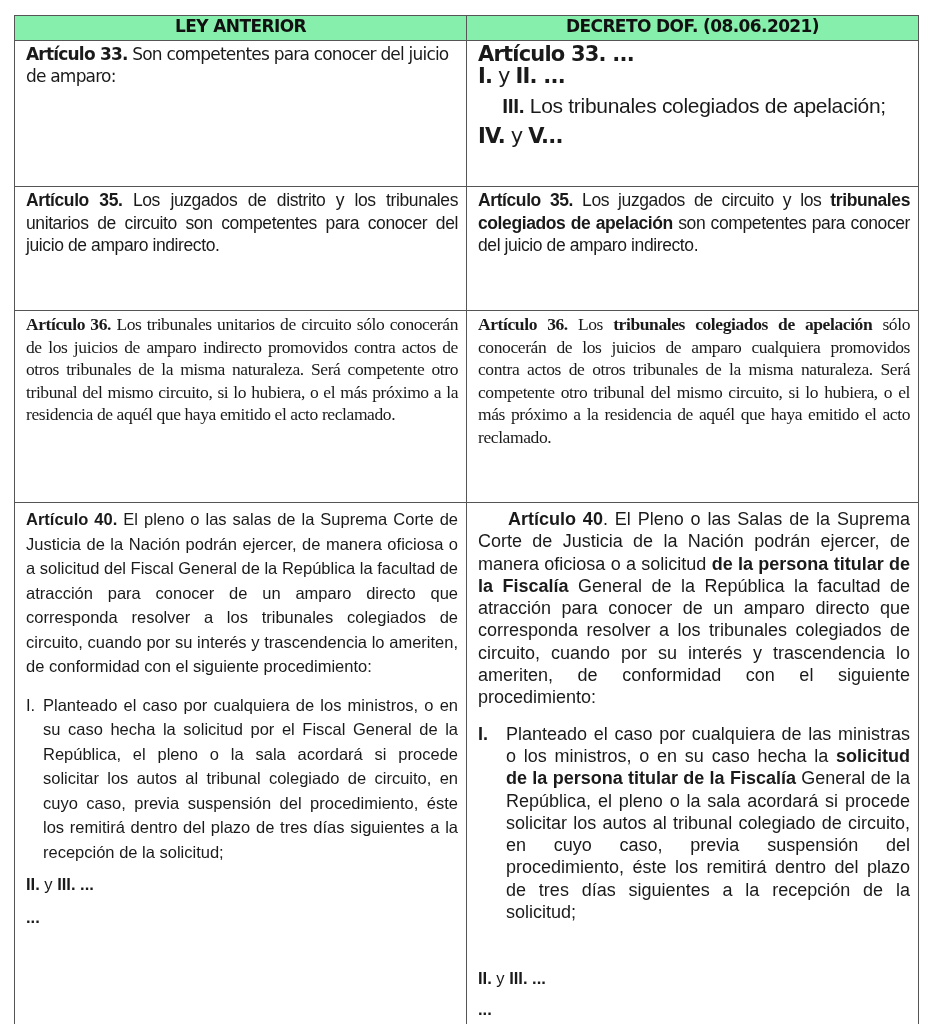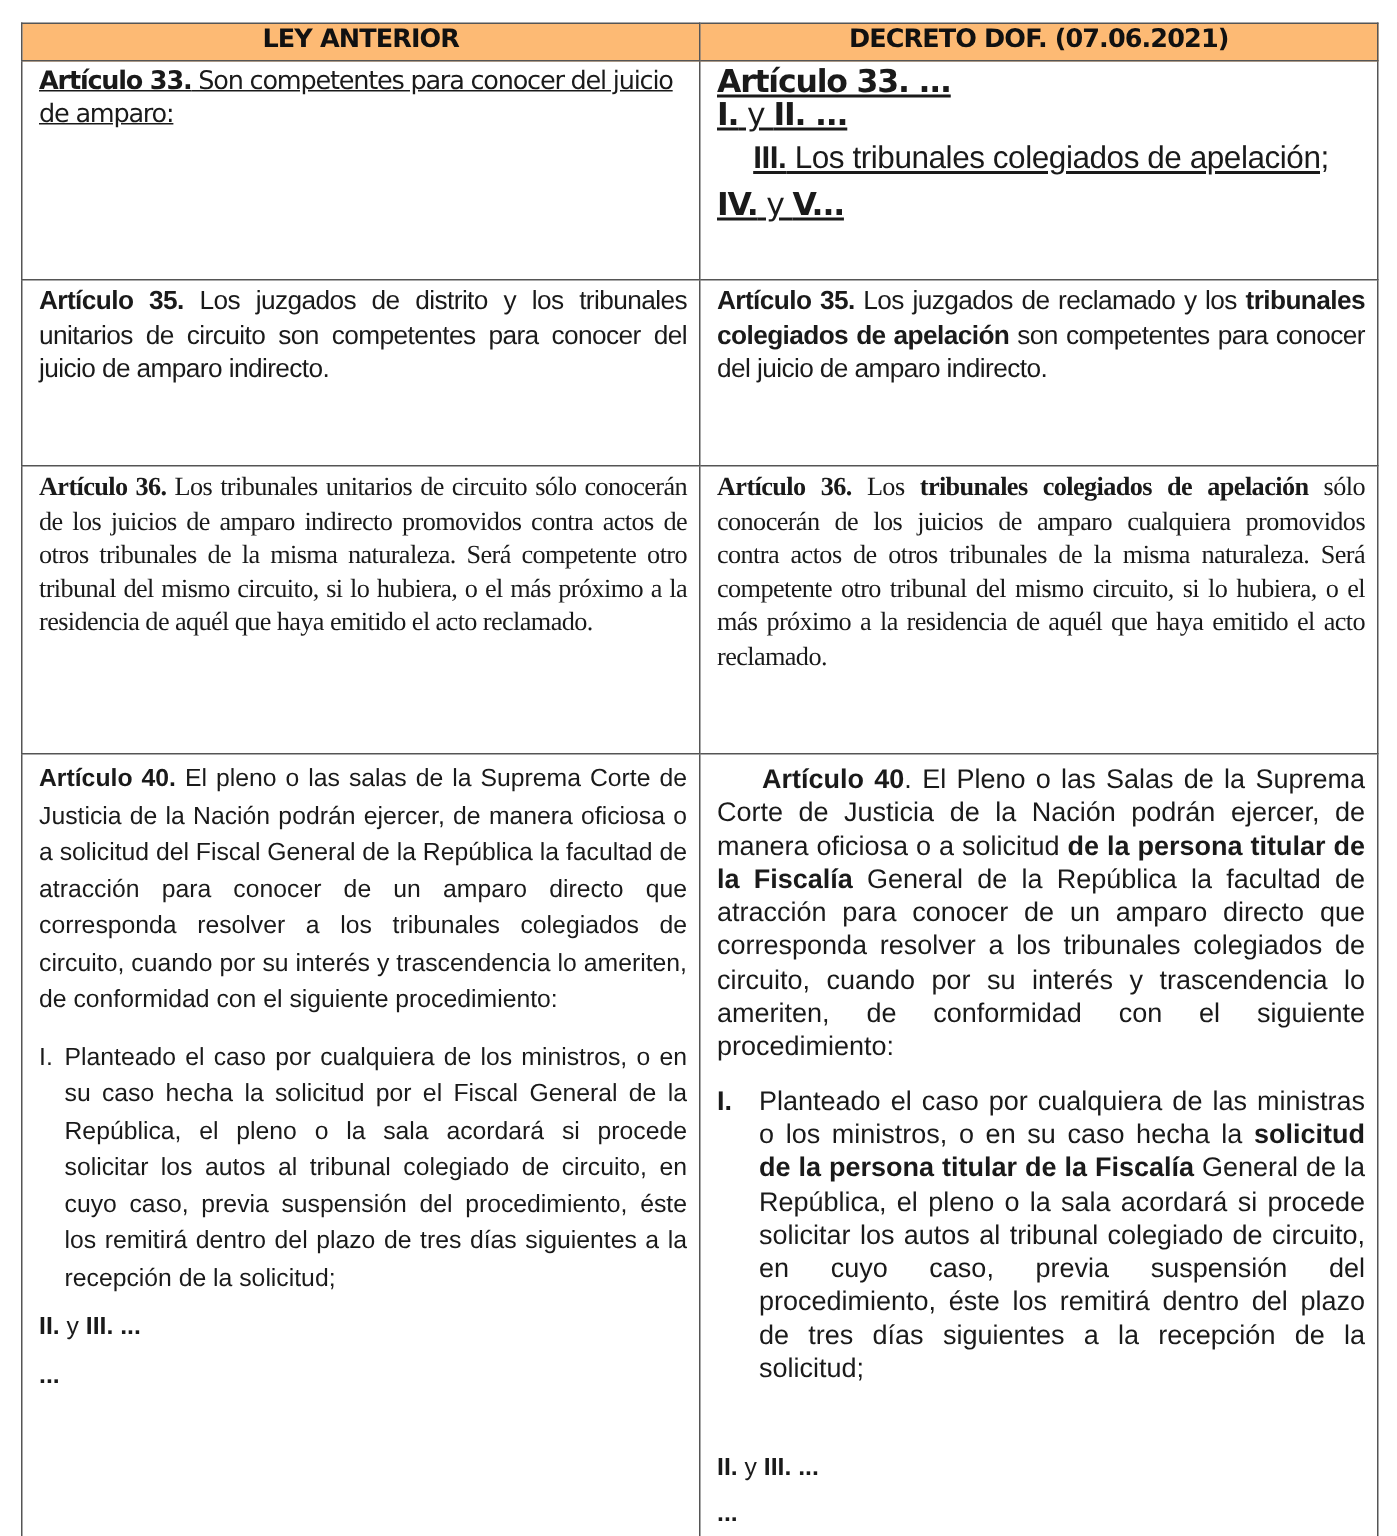--- a/index.html
+++ b/index.html
@@ -4,29 +4,29 @@
 <style>
   html, body { margin:0; padding:0; background:#ffffff; }
   body { width:931px; height:1024px; position:relative; overflow:hidden; }
   .tbl {
     position:absolute; left:14px; top:15px; width:904px;
     border-collapse:collapse; table-layout:fixed;
     color:#1a1a1a;
   }
   .tbl th, .tbl td { border:1.5px solid #555; vertical-align:top; }
   .tbl th {
-    background:#fdba74; height:24px; padding:0;
+    background:#86efac; height:24px; padding:0;
     font-family:"DejaVu Sans", sans-serif; font-weight:bold;
     font-size:17px; letter-spacing:-0.6px; text-align:center; color:#111;
   }
   .col-l { width:452px; }
   .col-r { width:452px; }
   td.cell { padding:2px 8px 4px 11px; }
   .narrow { font-family:"Liberation Sans", sans-serif; font-size:17.5px; line-height:22.5px; letter-spacing:-0.4px; text-align:justify; }
-  .calibri { font-family:"DejaVu Sans", sans-serif; font-size:16px; line-height:22px; letter-spacing:-0.8px;text-decoration:underline; }
+  .calibri { font-family:"DejaVu Sans", sans-serif; font-size:16px; line-height:22px; letter-spacing:-0.8px; }
   .arial { font-family:"Liberation Sans", sans-serif; font-size:16.5px; line-height:24.5px; text-align:justify; }
   .arial-lg { font-family:"Liberation Sans", sans-serif; font-size:18px; line-height:22.3px; text-align:justify; }
   p { margin:0; }
   b { font-weight:bold; }
   .gap6 { margin-top:8px; }
   .gap12 { margin-top:14px; }
   .item { display:flex; }
   .item .num { flex:0 0 auto; }
   .item .txt { flex:1; text-align:justify; }
   .row1 td { height:139px; }
@@ -38,21 +38,21 @@
 <body>
 
 <table class="tbl">
   <colgroup>
       <col class="col-l">
       <col class="col-r">
     </colgroup>
   <thead>
     <tr>
       <th>LEY ANTERIOR</th>
-      <th>DECRETO DOF. (07.06.2021)</th>
+      <th>DECRETO DOF. (08.06.2021)</th>
     </tr>
   </thead>
   <tbody>
 
     <tr class="row1">
       <td class="cell calibri" style="font-size:17px;">
         <p><b>Artículo 33.</b><span> Son competentes para conocer del juicio de amparo:</span></p>
       </td>
       <td class="cell calibri" style="font-size:21px;">
         <p><b>Artículo 33. ...</b></p>
@@ -60,21 +60,21 @@
         <p class="gap6" style="font-family:'Liberation Sans',sans-serif;letter-spacing:-0.3px;text-align:center;"><b>III.</b><span> Los tribunales colegiados de apelación;</span></p>
         <p class="gap6"><b>IV.</b><span> y </span><b>V...</b></p>
       </td>
     </tr>
 
     <tr class="row2">
       <td class="cell narrow">
         <p><b>Artículo 35.</b><span> Los juzgados de distrito y los tribunales unitarios de circuito son competentes para conocer del juicio de amparo indirecto.</span></p>
       </td>
       <td class="cell narrow">
-        <p><b>Artículo 35.</b><span> Los juzgados de reclamado y los </span><b>tribunales colegiados de apelación</b><span> son competentes para conocer del juicio de amparo indirecto.</span></p>
+        <p><b>Artículo 35.</b><span> Los juzgados de circuito y los </span><b>tribunales colegiados de apelación</b><span> son competentes para conocer del juicio de amparo indirecto.</span></p>
       </td>
     </tr>
 
     <tr class="row3">
       <td class="cell narrow">
         <p><b>Artículo 36.</b><span> Los tribunales unitarios de circuito sólo conocerán de los juicios de amparo indirecto promovidos contra actos de otros tribunales de la misma naturaleza. Será competente otro tribunal del mismo circuito, si lo hubiera, o el más próximo a la residencia de aquél que haya emitido el acto reclamado.</span></p>
       </td>
       <td class="cell narrow">
         <p><b>Artículo 36.</b><span> Los </span><b>tribunales colegiados de apelación</b><span> sólo conocerán de los juicios de amparo cualquiera promovidos contra actos de otros tribunales de la misma naturaleza. Será competente otro tribunal del mismo circuito, si lo hubiera, o el más próximo a la residencia de aquél que haya emitido el acto reclamado.</span></p>
       </td>

